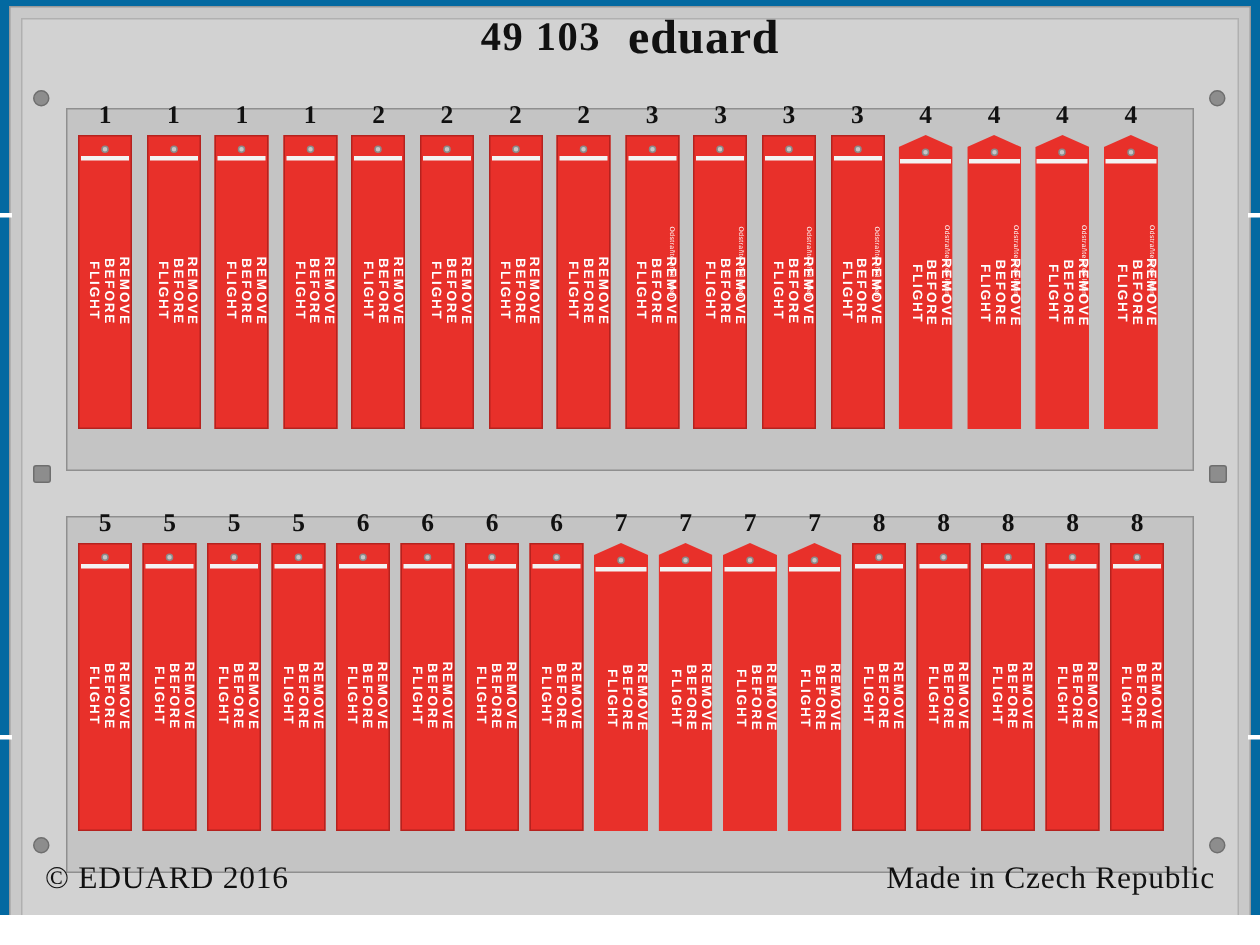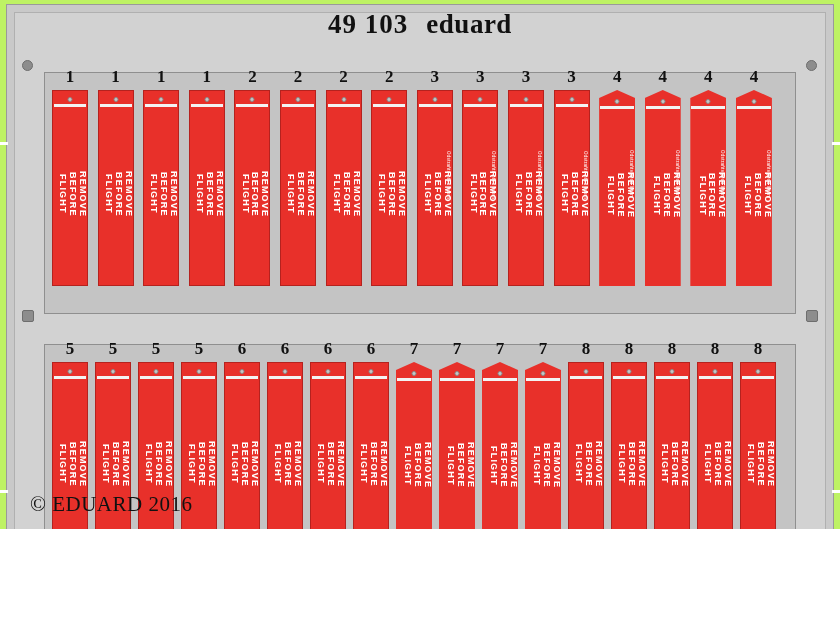--- a/index.html
+++ b/index.html
@@ -6,22 +6,22 @@
     margin: 0;
     padding: 0;
     background: #ffffff;
   }
   body {
     font-family: "Liberation Serif", serif;
   }
   #sheet {
     position: relative;
     width: 840px;
-    height: 529px;
-    background: #bef264;
+    height: 610px;
+    background: #0369a1;
     overflow: hidden;
   }
   
   .frame-outer {
     position: absolute;
     left: 6px; top: 4px;
     width: 828px; height: 622px;
     background: #c9c9c9;
     border: 1px solid #9a9a9a;
     box-sizing: border-box;
@@ -49,21 +49,21 @@
     font-size: 27px;
     font-weight: bold;
     letter-spacing: 1px;
   }
   .header .title {
     font-size: 27px;
     font-weight: bold;
     letter-spacing: 0.5px;
   }
   .header .brand {
-    font-size: 27px;
+    font-size: 32px;
     font-weight: bold;
     font-style: normal;
     letter-spacing: 0.5px;
   }
   
   .hole {
     position: absolute;
     width: 11px; height: 11px;
     border-radius: 50%;
     background: #8d8d8d;
@@ -631,15 +631,16 @@
             <span>REMOVE</span>
             <span>BEFORE</span>
             <span>FLIGHT</span>
           </div>
         </div>
       </div>
     </div>
 
   <div class="footer">
     <span class="copy">© EDUARD 2016</span>
+    <span class="made">Made in Czech Republic</span>
   </div>
 
 </div>
 
 </body></html>

